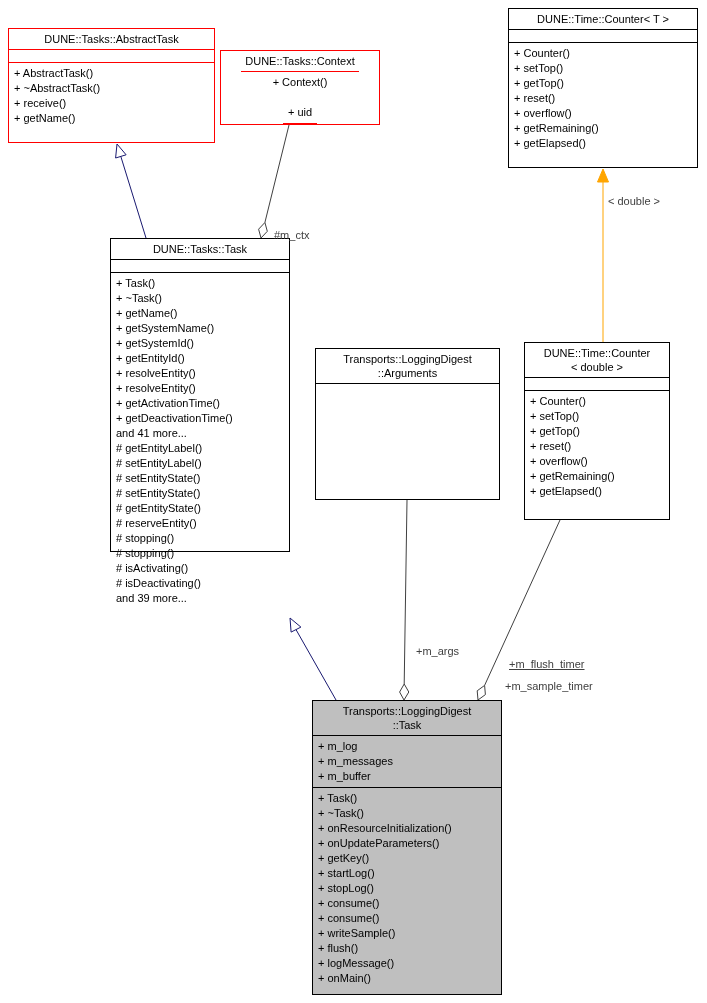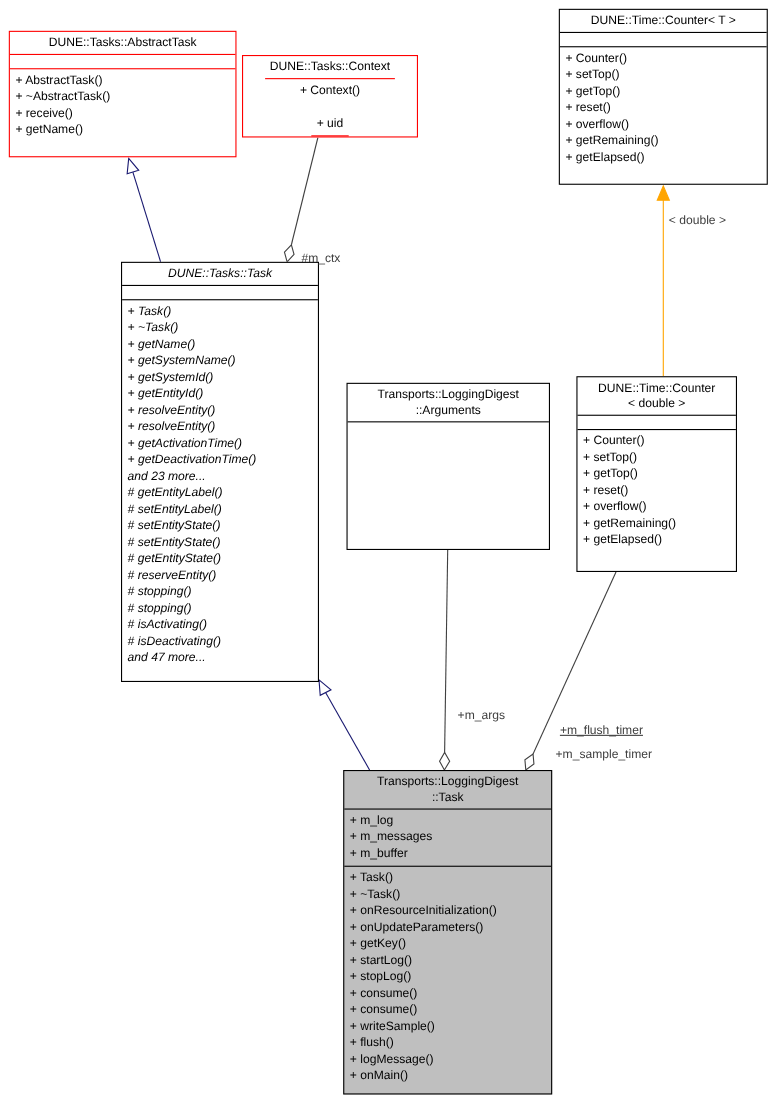--- a/index.html
+++ b/index.html
@@ -113,48 +113,48 @@
         <div class="row">+ Counter()</div>
         <div class="row">+ setTop()</div>
         <div class="row">+ getTop()</div>
         <div class="row">+ reset()</div>
         <div class="row">+ overflow()</div>
         <div class="row">+ getRemaining()</div>
         <div class="row">+ getElapsed()</div>
       </div>
   </div>
 
-  <div class="uml-box" style="left:110px; top:238px; width:180px; height:382px;font-style:italic;">
+  <div class="uml-box" style="left:110px; top:238px; width:180px; height:314px;">
     <div class="uml-title">
         <div class="row">DUNE::Tasks::Task</div>
       </div>
     <div class="uml-sec attrs"></div>
     <div class="uml-sec methods">
         <div class="row">+ Task()</div>
         <div class="row">+ ~Task()</div>
         <div class="row">+ getName()</div>
         <div class="row">+ getSystemName()</div>
         <div class="row">+ getSystemId()</div>
         <div class="row">+ getEntityId()</div>
         <div class="row">+ resolveEntity()</div>
         <div class="row">+ resolveEntity()</div>
         <div class="row">+ getActivationTime()</div>
         <div class="row">+ getDeactivationTime()</div>
-        <div class="row">and 23 more...</div>
+        <div class="row">and 41 more...</div>
         <div class="row"># getEntityLabel()</div>
         <div class="row"># setEntityLabel()</div>
         <div class="row"># setEntityState()</div>
         <div class="row"># setEntityState()</div>
         <div class="row"># getEntityState()</div>
         <div class="row"># reserveEntity()</div>
         <div class="row"># stopping()</div>
         <div class="row"># stopping()</div>
         <div class="row"># isActivating()</div>
         <div class="row"># isDeactivating()</div>
-        <div class="row">and 47 more...</div>
+        <div class="row">and 39 more...</div>
       </div>
   </div>
 
   <div class="uml-box" style="left:315px; top:348px; width:185px; height:152px;">
     <div class="uml-title">
         <div class="row">Transports::LoggingDigest</div>
         <div class="row">::Arguments</div>
       </div>
     <div class="uml-sec methods"></div>
   </div>

